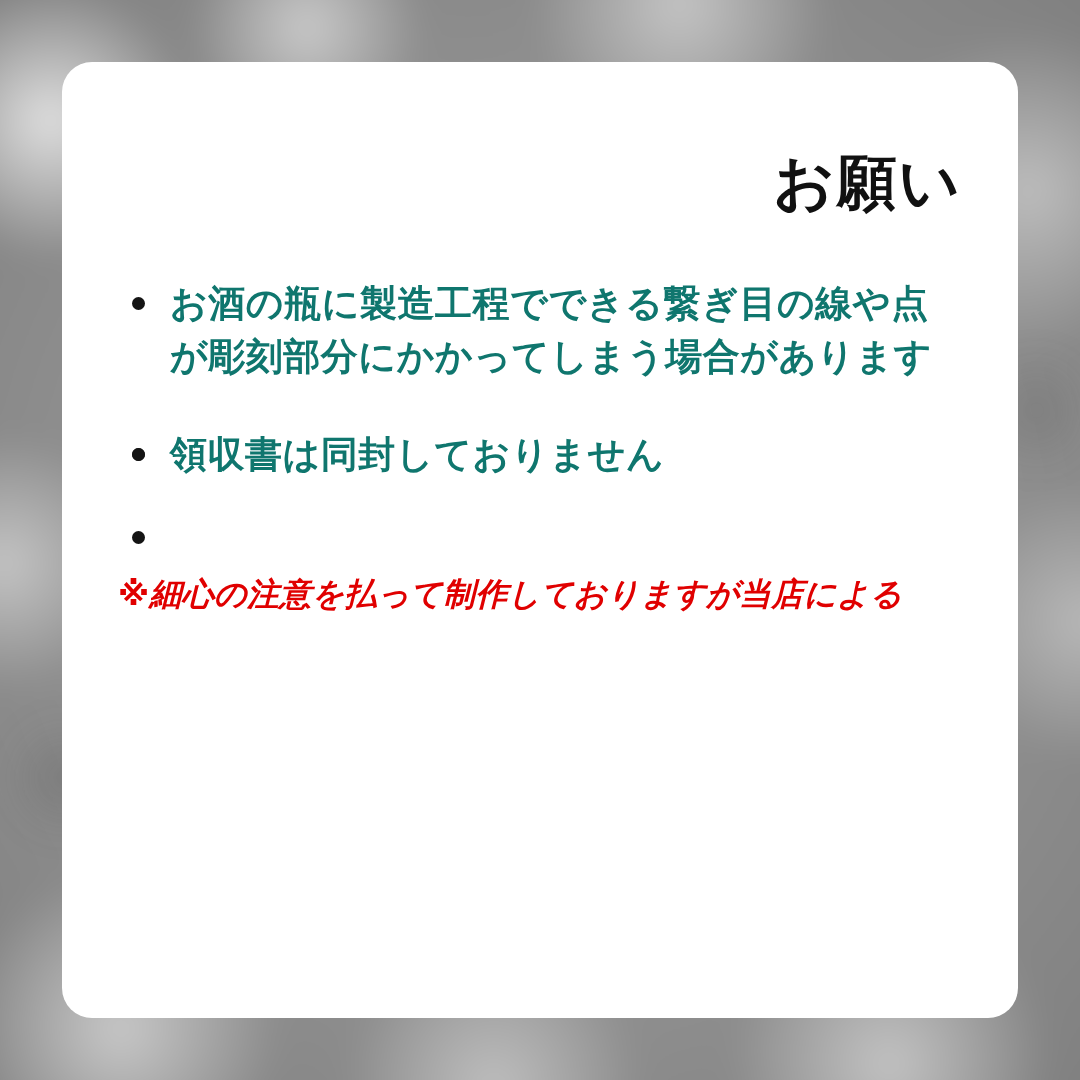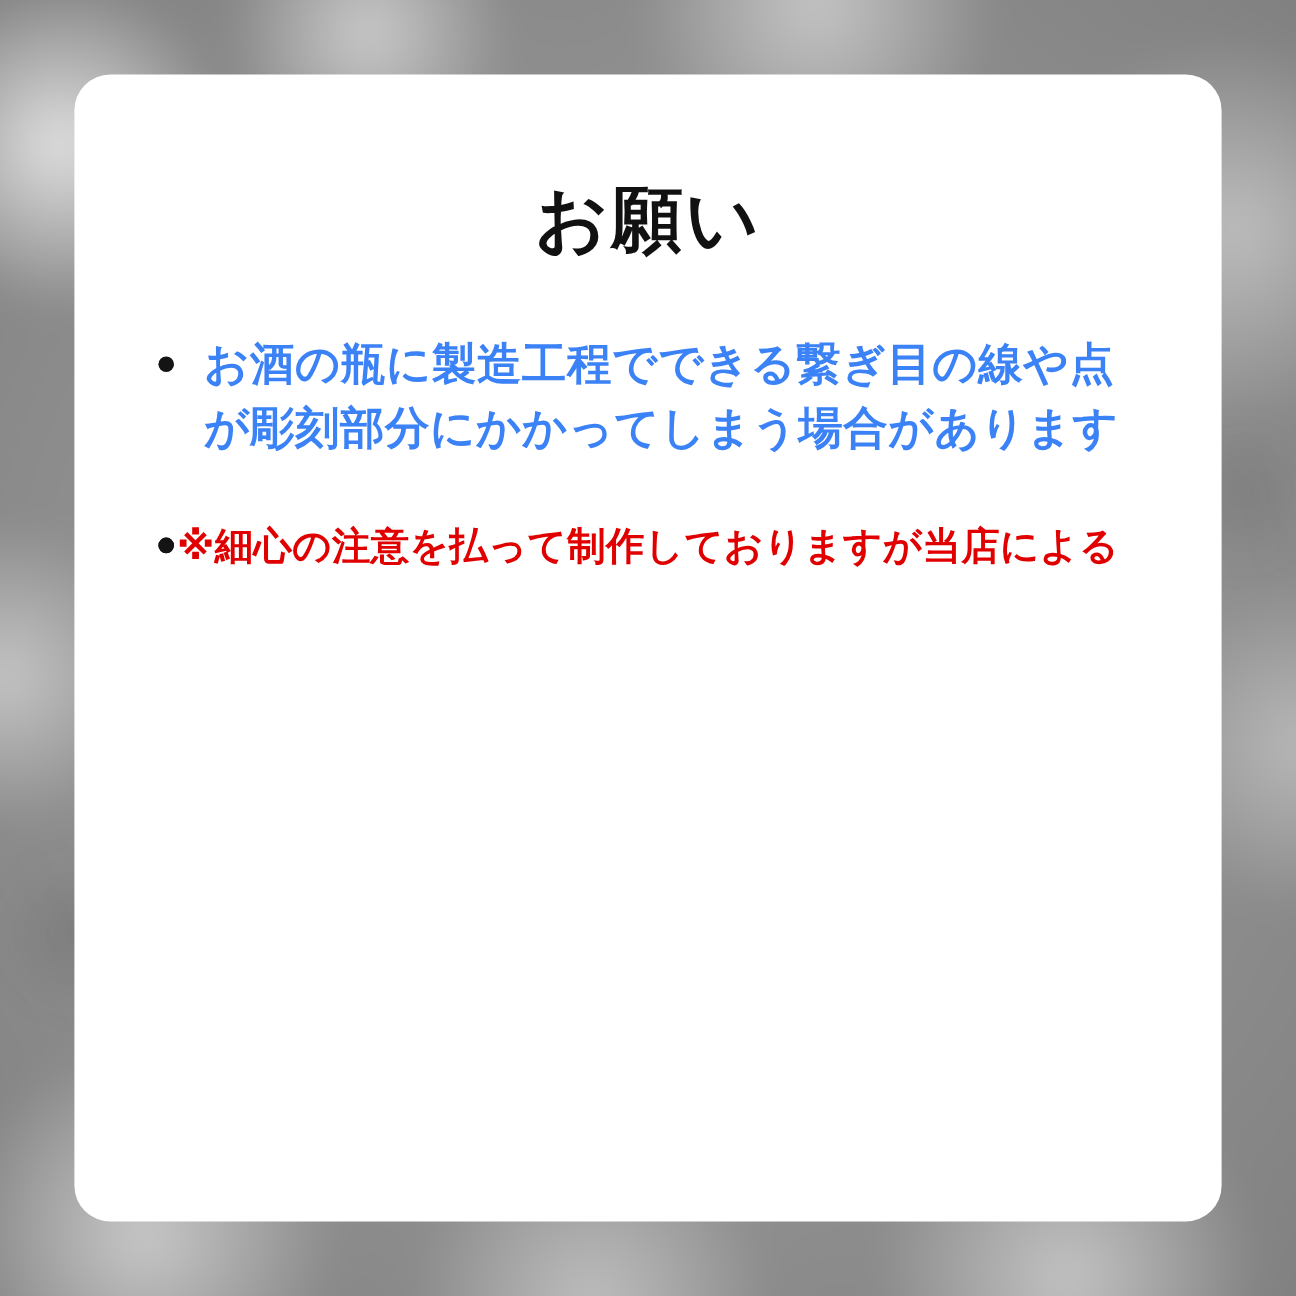--- a/index.html
+++ b/index.html
@@ -58,64 +58,64 @@
     top: 62px;
     width: 956px;
     height: 956px;
     background: #ffffff;
     border-radius: 30px;
     box-sizing: border-box;
     padding: 58px 56px 40px 56px;
   }
 
   .card-title {
-    text-align: center;
+    text-align: right;
     font-size: 60px;
     font-weight: 700;
     color: #111111;
     letter-spacing: 2px;
     margin: 30px 0 62px 0;
     line-height: 1.1;
   }
 
   .notes {
     margin: 0;
     padding: 0;
     list-style: none;
   }
   .note {
     position: relative;
     padding-left: 52px;
     font-size: 37px;
     font-weight: 700;
-    color: #3b82f6;
+    color: #0f766e;
     line-height: 1.42;
     letter-spacing: 0.5px;
   }
   .note .bullet {
     position: absolute;
     left: 14px;
     top: 19px;
     width: 13px;
     height: 13px;
     border-radius: 50%;
     background: #141414;
   }
   .note-gap-lg { margin-bottom: 46px; }
   .note-gap-md { margin-bottom: 34px; }
   .note-gap-sm { margin-bottom: 30px; }
 
   .footnote {
-    margin-top: 48px;
+    margin-top: 88px;
     color: #e00000;
     font-size: 32px;
     font-weight: 700;
     line-height: 1.55;
-    text-align: center;
     letter-spacing: 0.3px;
+    font-style: italic;
   }
   .footnote .line2 { display: block; }
 </style>
 </head>
 <body>
 
 <div class="stage">
   <div class="bg"></div>
   <div class="bg-speckles"></div>
 
@@ -126,20 +126,24 @@
     <ul class="notes">
       <li class="note note-gap-lg">
         <span class="bullet"></span>
         <span>お酒の瓶に製造工程でできる繋ぎ目の線や点が彫刻部分にかかってしまう場合があります</span>
       </li>
       <li class="note note-gap-md">
         <span class="bullet"></span>
       </li>
       <li class="note note-gap-sm">
         <span class="bullet"></span>
+        <span>領収書は同封しておりません</span>
+      </li>
+      <li class="note note-gap-sm">
+        <span class="bullet"></span>
       </li>
     </ul>
 
     <div class="footnote">
       <span class="line1">※細心の注意を払って制作しておりますが当店による</span>
     </div>
 
   </div>
 </div>
 

